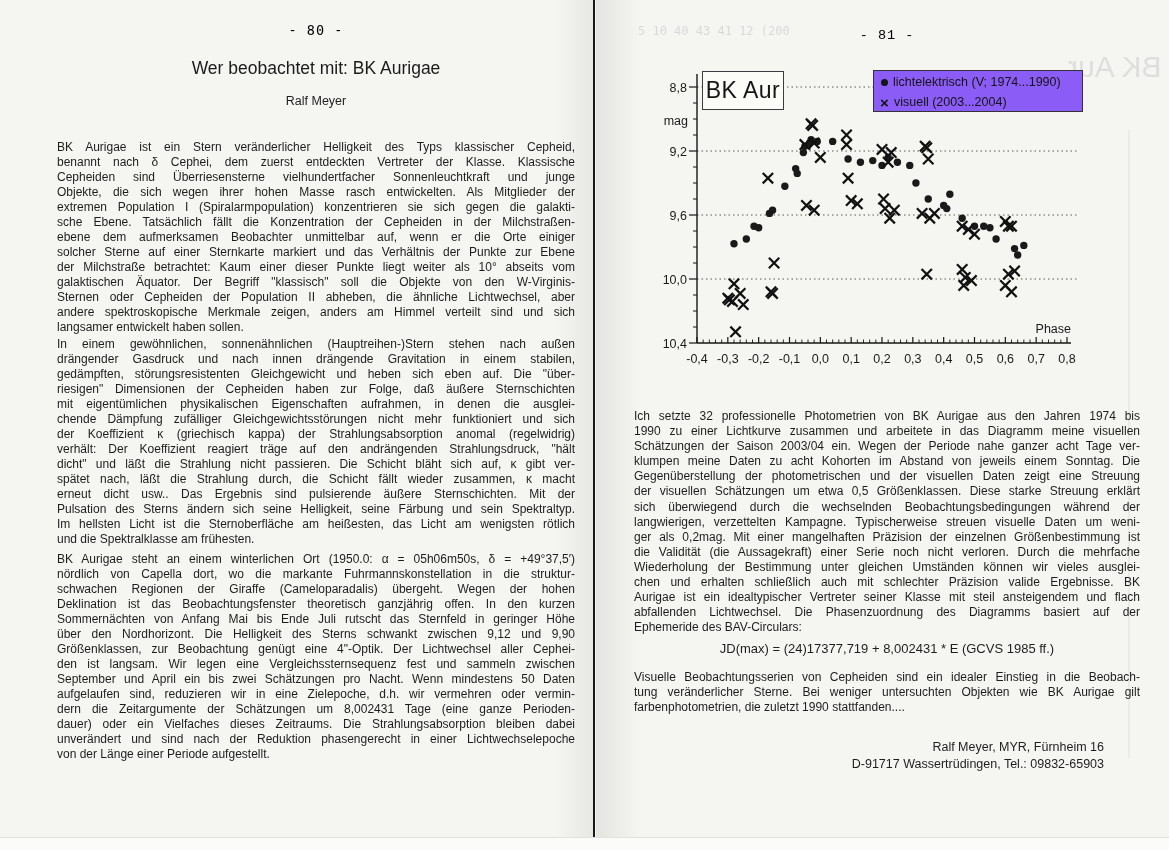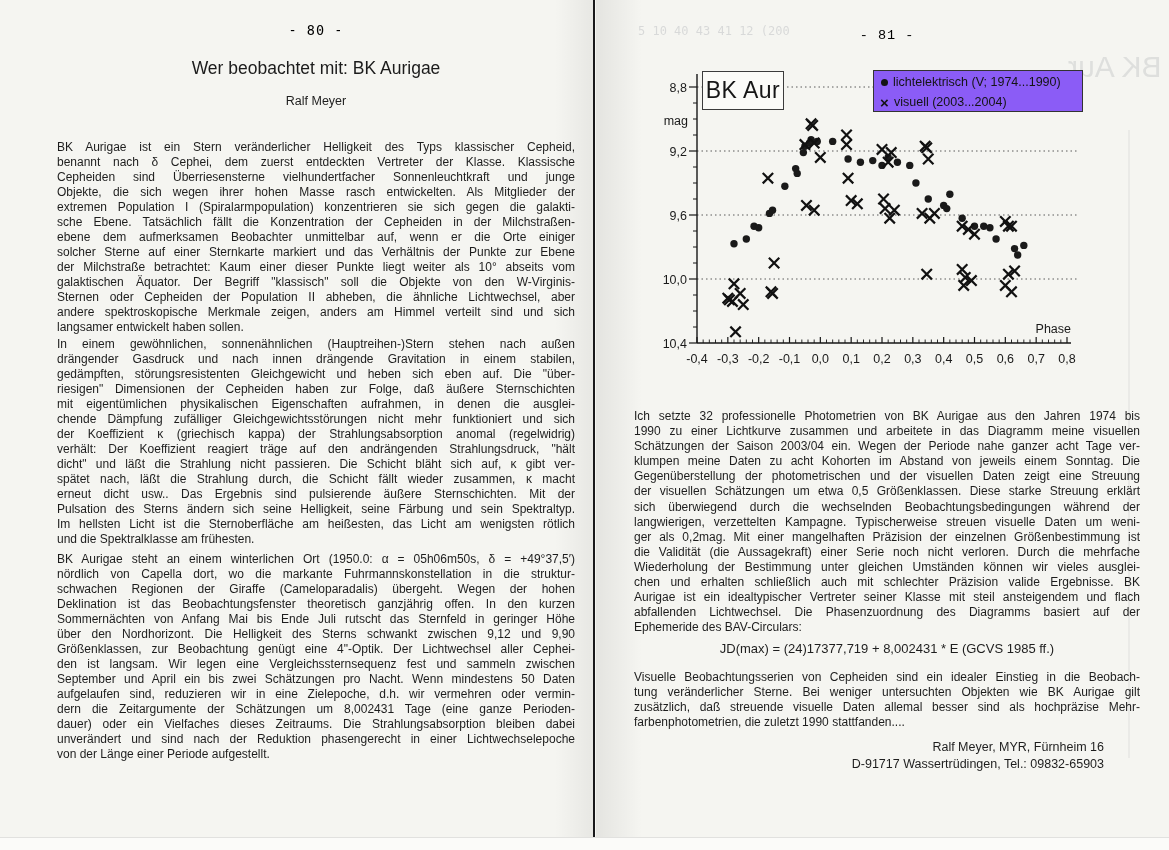--- a/index.html
+++ b/index.html
@@ -355,21 +355,20 @@
         <div class="tl">Wiederholung der Bestimmung unter gleichen Umständen können wir vieles ausglei-</div>
         <div class="tl">chen und erhalten schließlich auch mit schlechter Präzision valide Ergebnisse. BK</div>
         <div class="tl">Aurigae ist ein idealtypischer Vertreter seiner Klasse mit steil ansteigendem und flach</div>
         <div class="tl">abfallenden Lichtwechsel. Die Phasenzuordnung des Diagramms basiert auf der</div>
         <div class="tl last">Ephemeride des BAV-Circulars:</div>
       </div>
     <div class="formula">JD(max) = (24)17377,719 + 8,002431 * E (GCVS 1985 ff.)</div>
     <div class="para rp" style="top:670px;">
         <div class="tl">Visuelle Beobachtungsserien von Cepheiden sind ein idealer Einstieg in die Beobach-</div>
         <div class="tl">tung veränderlicher Sterne. Bei weniger untersuchten Objekten wie BK Aurigae gilt</div>
-        <div class="tl">zusätzlich, daß streuende visuelle Daten allemal besser sind als hochpräzise Mehr-</div>
         <div class="tl last">farbenphotometrien, die zuletzt 1990 stattfanden....</div>
       </div>
 
     <div class="signature">
         <div class="tl">Ralf Meyer, MYR, Fürnheim 16</div>
         <div class="tl last">D-91717 Wassertrüdingen, Tel.: 09832-65903</div>
       </div>
   </div>
 
   <div class="gutter-line"></div>

